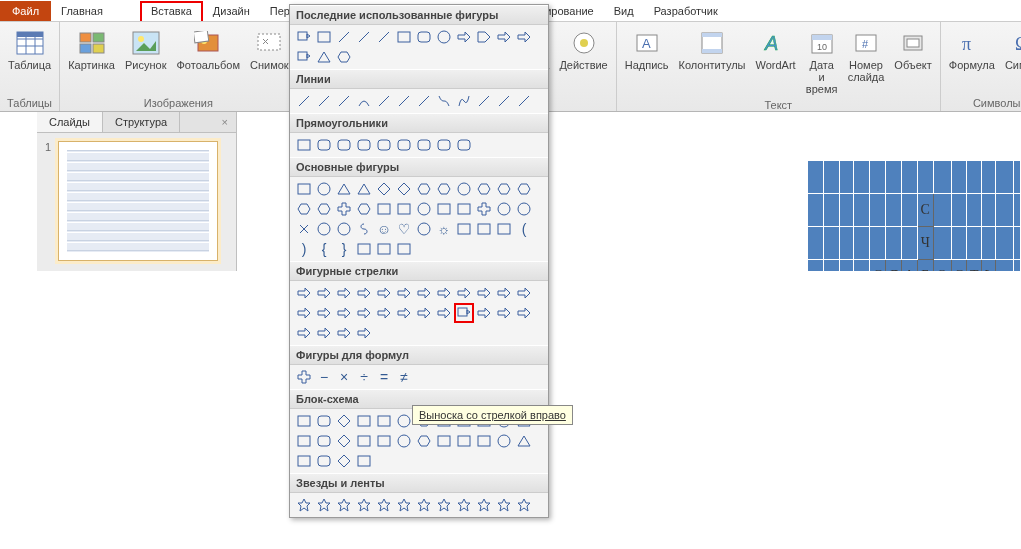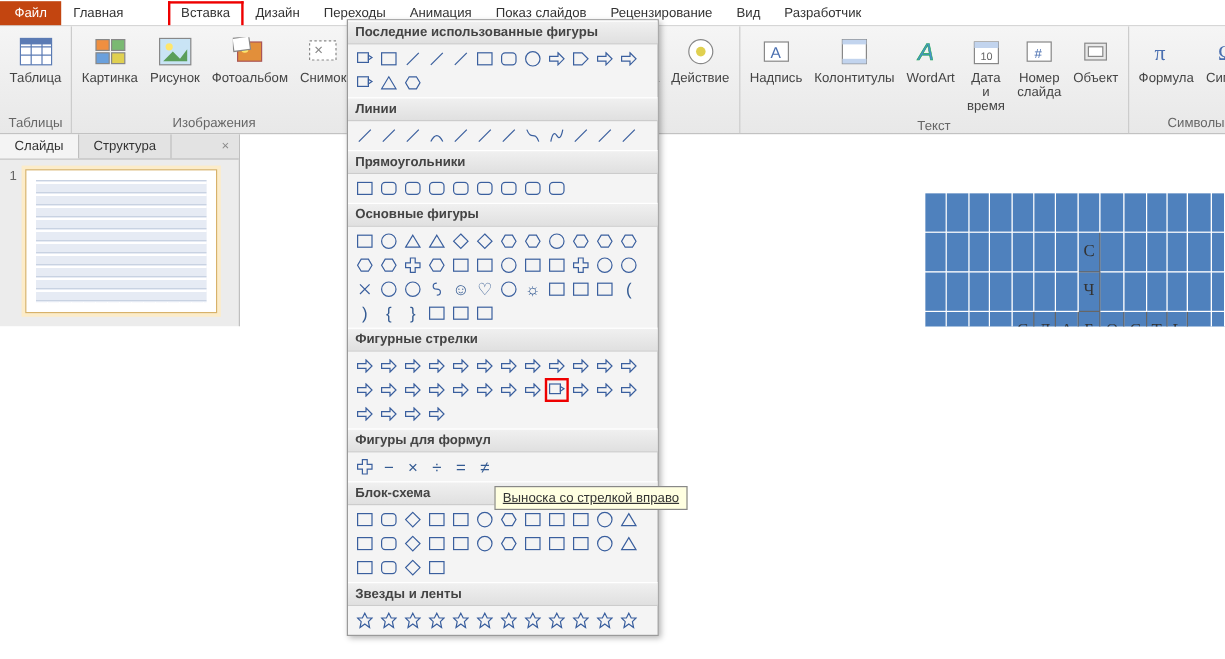--- a/index.html
+++ b/index.html
@@ -9,35 +9,35 @@
   .tab.file { background:#c34510; color:#fff; padding:4px 12px; }
   .tab.active { border:2px solid #e00; border-bottom:none; background:#fff; padding:2px 9px 4px; position:relative;margin-left:27px; }
   .ribbon { display:flex; background:linear-gradient(#f5f5f5,#e8e8e8); border-bottom:1px solid #b5b5b5; height:90px; }
   .group { border-right:1px solid #ccc; padding:2px 4px 0; display:flex; flex-direction:column; }
   .group-items { display:flex; align-items:flex-start; gap:2px; flex:1; }
   .rb-btn { display:flex; flex-direction:column; align-items:center; justify-content:flex-start; padding:2px 3px; text-align:center; cursor:pointer; border:1px solid transparent; }
   .rb-btn .ico { width:32px; height:32px; display:flex; align-items:center; justify-content:center; }
   .rb-btn .lbl { font-size:11px; color:#444; line-height:12px; min-height:24px; display:flex; align-items:flex-start; }
   .rb-btn.hl { border:2px solid #e00; background:#fde6c4; }
   .group-label { text-align:center; font-size:11px; color:#666; padding:1px 0 2px; }
-  .below { display:flex; }
+  .below { display:flex;margin-left:37px; }
   .left-pane { width:200px; background:#ececec; border-right:1px solid #bfbfbf; }
   .pane-tabs { display:flex; background:#e3e3e3; border-bottom:1px solid #bfbfbf; }
   .pane-tab { padding:4px 12px; font-size:11px; cursor:pointer; border-right:1px solid #bfbfbf; }
   .pane-tab.active { background:#f4f4f4; }
   .pane-close { margin-left:auto; padding:4px 8px; cursor:pointer; color:#888; }
   .thumb-area { padding:8px; }
   .thumb-num { display:inline-block; vertical-align:top; font-size:11px; color:#666; margin-right:4px; }
   .thumb { display:inline-block; width:160px; height:120px; background:#fff; border:1px solid #d8b26a; box-shadow:0 0 0 3px #fcecc9; padding:8px; position:relative; }
   .mini-grid { width:100%; height:100%; background:
     linear-gradient(#c8d2e2 10%, transparent 10%) 0 0/100% 10px,
     repeating-linear-gradient(0deg,#e6ebf4 0 9px,#fff 9px 10px),
     repeating-linear-gradient(90deg,#e6ebf4 0 9px,#fff 9px 10px); }
   .work { flex:1; background:#fff; position:relative; }
-  .shapes-menu { position:absolute; left:289px; top:16px; width:260px; background:#f4f4f4; border:1px solid #9a9a9a; box-shadow:2px 2px 5px rgba(0,0,0,0.3); font-size:11px; z-index:5; }
+  .shapes-menu { position:absolute; left:289px; top:4px; width:260px; background:#f4f4f4; border:1px solid #9a9a9a; box-shadow:2px 2px 5px rgba(0,0,0,0.3); font-size:11px; z-index:5; }
   .sm-head { background:linear-gradient(#f0f0f0,#e0e0e0); padding:3px 6px; font-weight:bold; color:#444; border-bottom:1px solid #ccc; border-top:1px solid #fff; }
   .sm-row { display:flex; flex-wrap:wrap; padding:2px 4px; gap:0; }
   .sh { width:20px; height:20px; border:1px solid transparent; display:flex; align-items:center; justify-content:center; color:#335a92; font-size:14px; cursor:pointer; }
   .sh.hl { border:2px solid #e00; }
   .tooltip { position:absolute; left:412px; top:405px; background:#ffffe1; border:1px solid #888; padding:3px 6px; font-size:11px; z-index:6; white-space:nowrap;text-decoration:underline; }
   .slide-canvas { position:absolute; left:570px; top:48px; }
   .cw { border-collapse:collapse; }
   .cw td { width:33px; height:33px; border:1px solid #fff; background:#e7ebf3; }
   .cw tr:first-child td { background:#4f81bd; }
   .cw td.cell { background:#fff; border:1px solid #666; text-align:center; font-size:14px; font-family:"Times New Roman",serif; }

